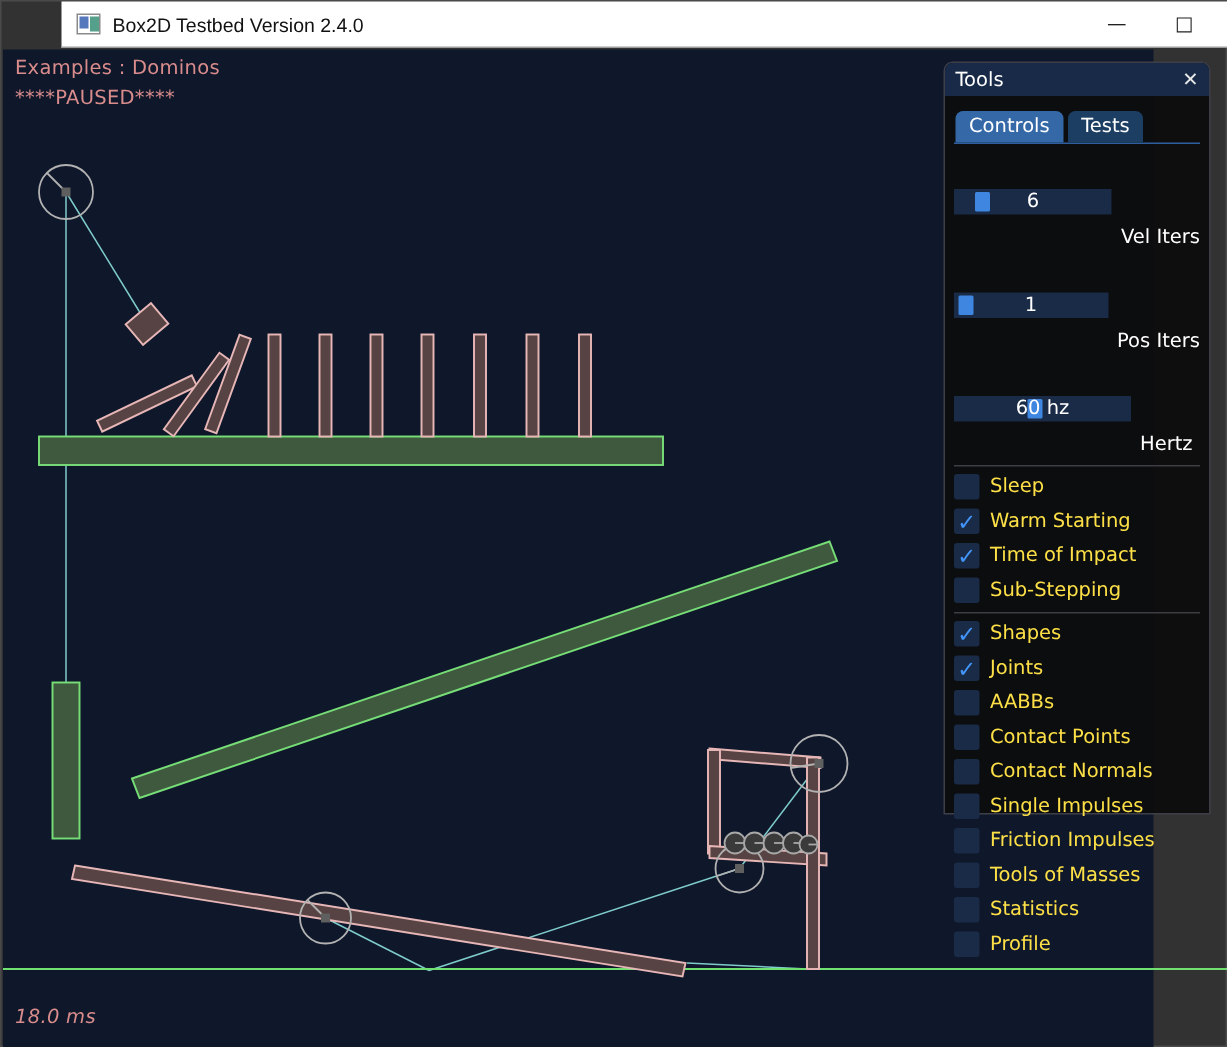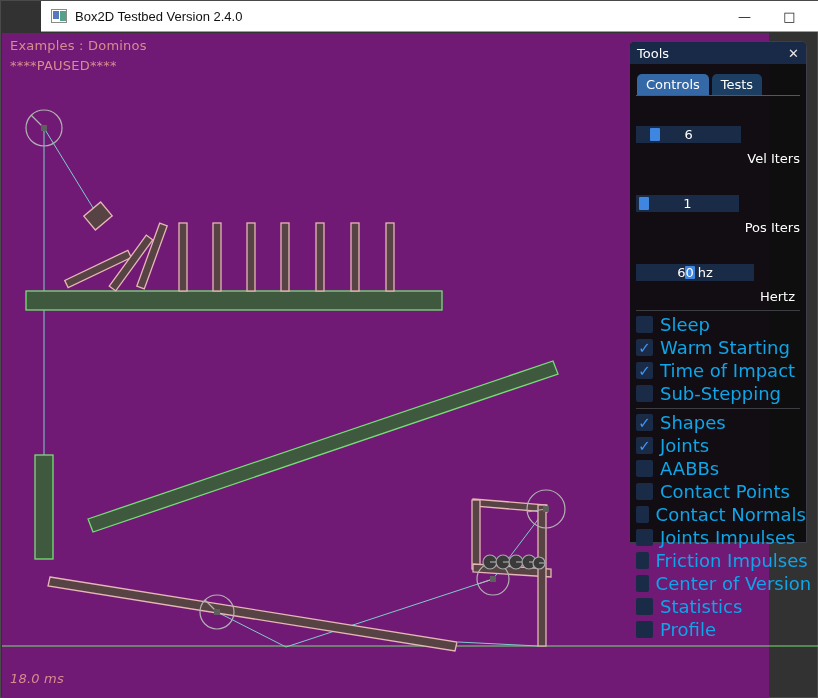--- a/index.html
+++ b/index.html
@@ -17,21 +17,21 @@
               border:1px solid #8a8a8a; background:#fff; display:flex; }
   .titlebar .app-icon .ic-a { width:6px; height:8px; background:#5577bb; margin:1px 0 0 1px; }
   .titlebar .app-icon .ic-b { width:6px; height:10px; background:#55a08a; margin:1px 0 0 1px; }
   .titlebar .title-text { font-family:"Liberation Sans", sans-serif; font-size:13px; color:#111; }
   .titlebar .win-btns { margin-left:auto; display:flex; height:100%; }
   .titlebar .win-btn { width:45px; height:100%; display:flex; align-items:center;
               justify-content:center; font-size:13px; color:#222; cursor:default;
               font-family:"DejaVu Sans", sans-serif; }
 
   
-  .canvas { position:absolute; left:1px; top:32px; width:767px; height:665px; background:#701a75; }
+  .canvas { position:absolute; left:1px; top:32px; width:767px; height:665px; background:#0f172a; }
   .scene-svg { position:absolute; left:0; top:0; }
   .overlay-text { position:absolute; color:#d98c8c; font-size:13px; letter-spacing:0.2px; }
   .ov-example { left:8px; top:5px; }
   .ov-paused  { left:8px; top:25px; }
   .ov-ms      { left:8px; top:638px;font-style:italic; }
 
   
   .panel { position:absolute; left:628px; top:40px; width:178px; height:502px;
            background:#0d0d0ef2; border:1px solid #3e3e48; border-radius:6px 6px 0 0; }
   .panel-titlebar { height:22px; background:#182a47; border-radius:5px 5px 0 0;
@@ -53,21 +53,21 @@
          display:flex; align-items:center; justify-content:center; color:#fff; font-size:13px; }
   .slider-label { color:#fff; font-size:13px; margin-left:6px; white-space:nowrap;margin-top:48px; }
 
   .separator { height:1px; background:#3d3d44; margin:4px 0 5px 0; }
 
   .check-row { display:flex; align-items:center; height:17px; margin-bottom:6px; }
   .checkbox { width:17px; height:17px; background:#1a2b47; border-radius:2px;
          display:flex; align-items:center; justify-content:center;
          color:transparent; font-size:15px; font-weight:bold; }
   .checkbox.checked { color:#4296fa; }
-  .check-label { color:#0ea5e9; font-size:18px; margin-left:7px; white-space:nowrap; }
+  .check-label { color:#fde047; font-size:13px; margin-left:7px; white-space:nowrap; }
 
   .btn-col { margin-top:4px; }
   .panel-btn { width:164px; height:18px; background:#2a507f; border:none; color:#fff;
          font-size:13px; font-family:"DejaVu Sans", sans-serif; display:block;
          margin-bottom:5px; border-radius:1px; cursor:default; }
 </style>
 </head>
 <body>
 
 <div class="window">
@@ -235,29 +235,29 @@
           <div class="check-row">
             <div class="checkbox">✓</div>
             <div class="check-label">Contact Points</div>
           </div>
           <div class="check-row">
             <div class="checkbox">✓</div>
             <div class="check-label">Contact Normals</div>
           </div>
           <div class="check-row">
             <div class="checkbox">✓</div>
-            <div class="check-label">Joints Impulses</div>
+            <div class="check-label">Single Impulses</div>
           </div>
           <div class="check-row">
             <div class="checkbox">✓</div>
             <div class="check-label">Friction Impulses</div>
           </div>
           <div class="check-row">
             <div class="checkbox">✓</div>
-            <div class="check-label">Center of Version</div>
+            <div class="check-label">Tools of Masses</div>
           </div>
           <div class="check-row">
             <div class="checkbox">✓</div>
             <div class="check-label">Statistics</div>
           </div>
           <div class="check-row">
             <div class="checkbox">✓</div>
             <div class="check-label">Profile</div>
           </div>
         </div>

